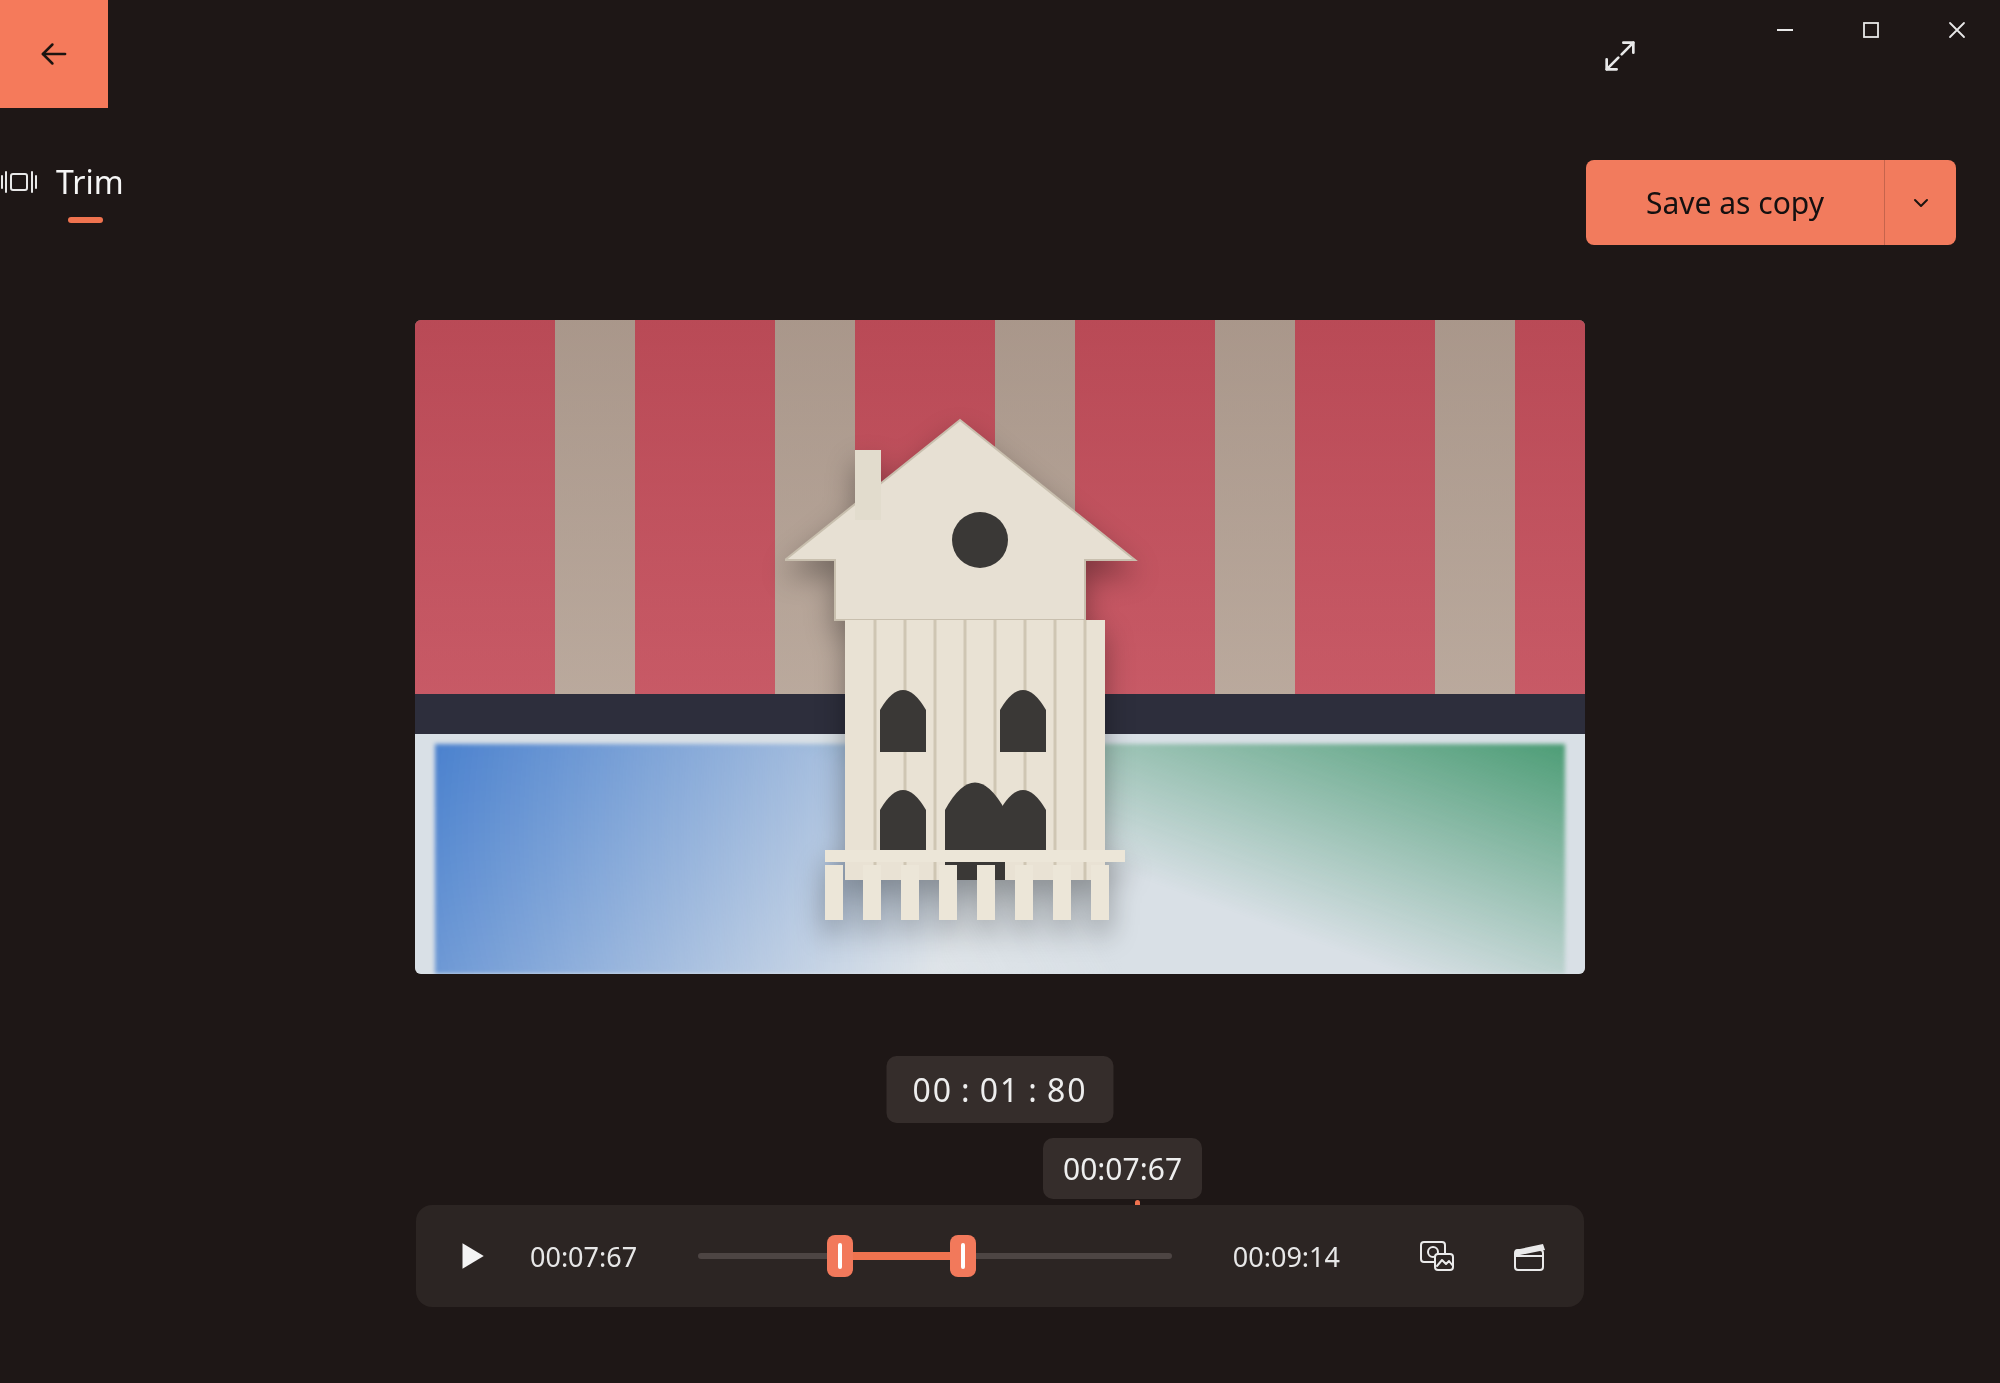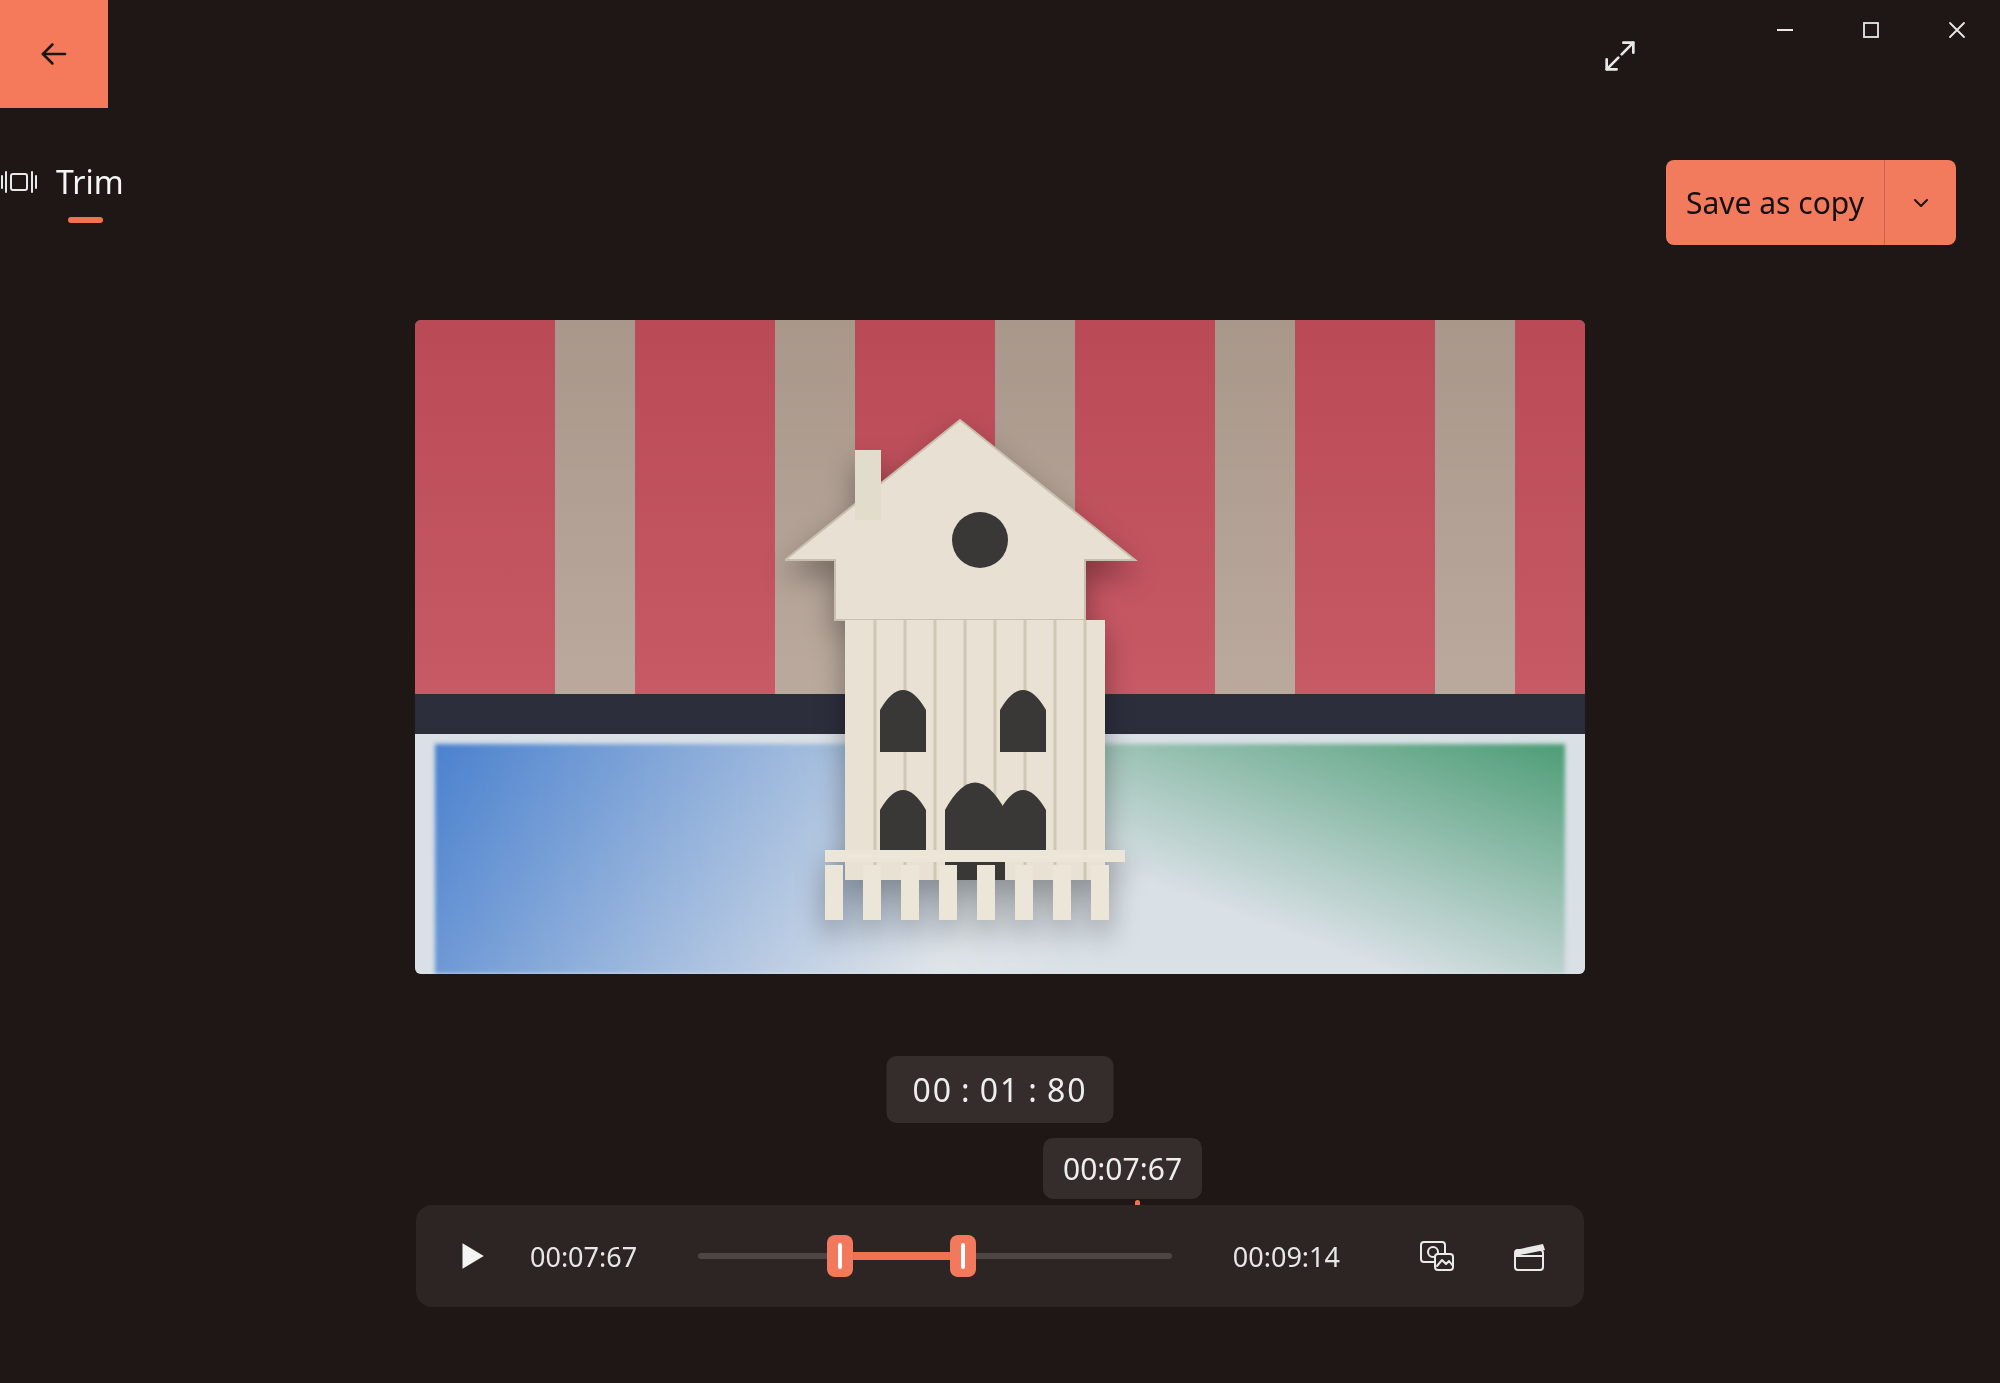--- a/index.html
+++ b/index.html
@@ -15,21 +15,21 @@
   .expand-btn { position:absolute; right:360px; top:36px; cursor:pointer; }
 
   
   .actions-row { position:absolute; top:160px; left:0; right:0; display:flex; align-items:center; justify-content:flex-start; }
   .mode-tab { display:flex; flex-direction:column; align-items:center; gap:10px; }
   .mode-row { display:flex; align-items:center; gap:18px; }
   .mode-label { font-size:32px; color:#f6f6f6; }
   .mode-underline { width:35px; height:6px; background:#f0734f; border-radius:3px; margin-top:4px; margin-left:48px; }
   .action-btns { position:absolute; right:44px; top:0; display:flex; gap:18px; }
   .save-group { display:flex; }
-  .save-btn { background:#f27b5d; color:#141010; font-size:30px; padding:22px 20px; border:none; border-radius:8px 0 0 8px; cursor:pointer; font-weight:400; }
+  .save-btn { background:#f27b5d; color:#141010; font-size:30px; padding:22px 60px; border:none; border-radius:8px 0 0 8px; cursor:pointer; font-weight:400; }
   .save-drop { background:#f27b5d; width:72px; display:flex; align-items:center; justify-content:center; border-left:1px solid rgba(0,0,0,.18); border-radius:0 8px 8px 0; cursor:pointer; }
   .cancel-btn { background:#2e2826; color:#e9e9e9; font-size:30px; padding:22px 42px; border:none; border-radius:8px; cursor:pointer; }
 
   
   .preview { position:absolute; top:320px; left:50%; transform:translateX(-50%); width:1170px; height:654px; border-radius:6px; overflow:hidden; background:#665c56; }
   .preview-sky { position:absolute; top:0; left:0; right:0; height:420px;
     background:
       repeating-linear-gradient(90deg, rgba(210,48,72,.65) 0 140px, rgba(190,170,156,.6) 140px 220px),
       linear-gradient(#8a7a70,#b9ada3); }
   .preview-desk { position:absolute; bottom:0; left:0; right:0; height:280px;

